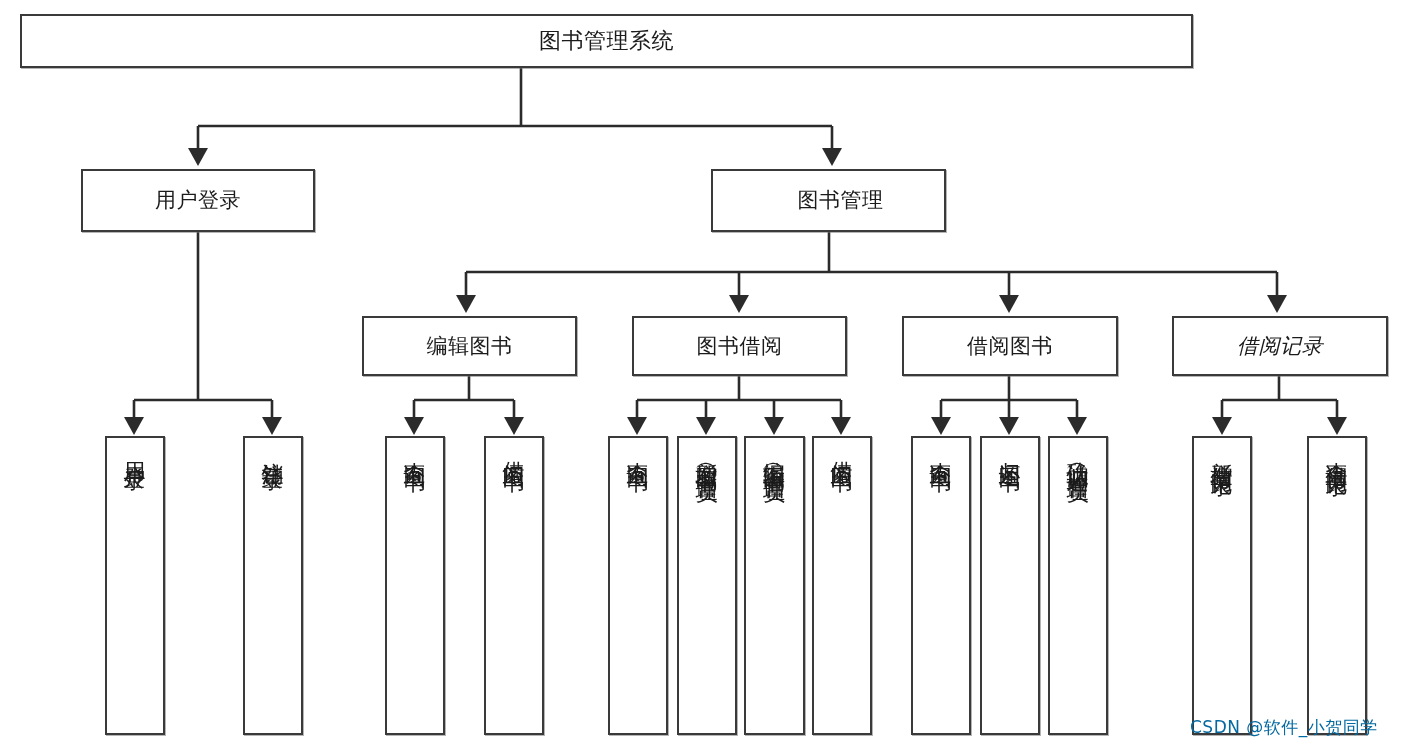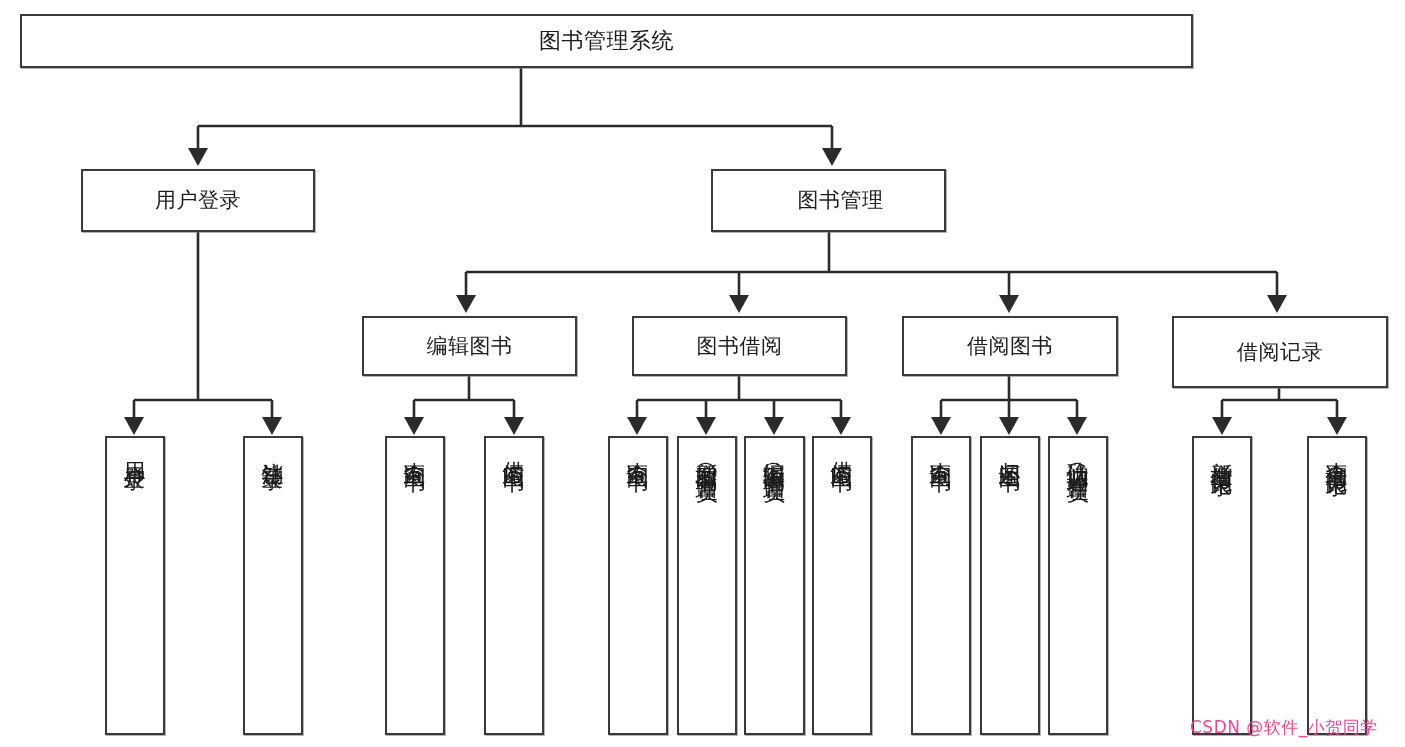--- a/index.html
+++ b/index.html
@@ -61,21 +61,21 @@
     max-height: 100%;
   }
   .node.root .label {
     font-size: 22px;
   }
   #watermark {
     position: absolute;
     left: 1190px;
     top: 716px;
     font-size: 17px;
-    color: #ec4899;
+    color: #0369a1;
     white-space: nowrap;
     letter-spacing: 0.5px;
     font-family: "DejaVu Sans", "Liberation Sans", sans-serif;
   }
 </style>
 </head>
 <body>
 
 <div id="diagram-root">
 
@@ -146,21 +146,21 @@
   </div>
 
   <div class="node horizontal" style="left:632px; top:316px; width:215px; height:60px;">
     <span class="label">图书借阅</span>
   </div>
 
   <div class="node horizontal" style="left:902px; top:316px; width:216px; height:60px;">
     <span class="label">借阅图书</span>
   </div>
 
-  <div class="node horizontal" style="left:1172px; top:316px; width:216px; height:72px;">
+  <div class="node horizontal" style="left:1172px; top:316px; width:216px; height:60px;font-style:italic;">
     <span class="label">借阅记录</span>
   </div>
 
   <div class="node vertical" style="left:105px; top:436px; width:60px; height:299px;">
     <span class="label">用户登录</span>
   </div>
 
   <div class="node vertical" style="left:243px; top:436px; width:60px; height:299px;">
     <span class="label">注销登录</span>
   </div>

